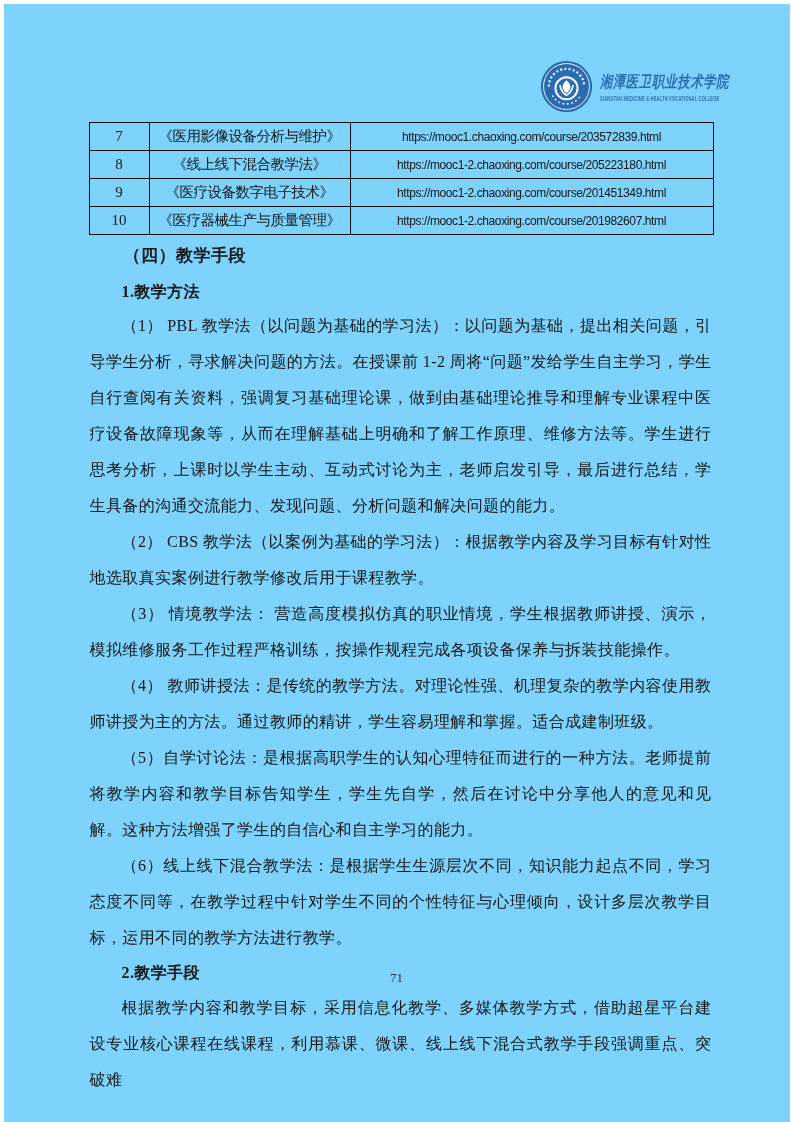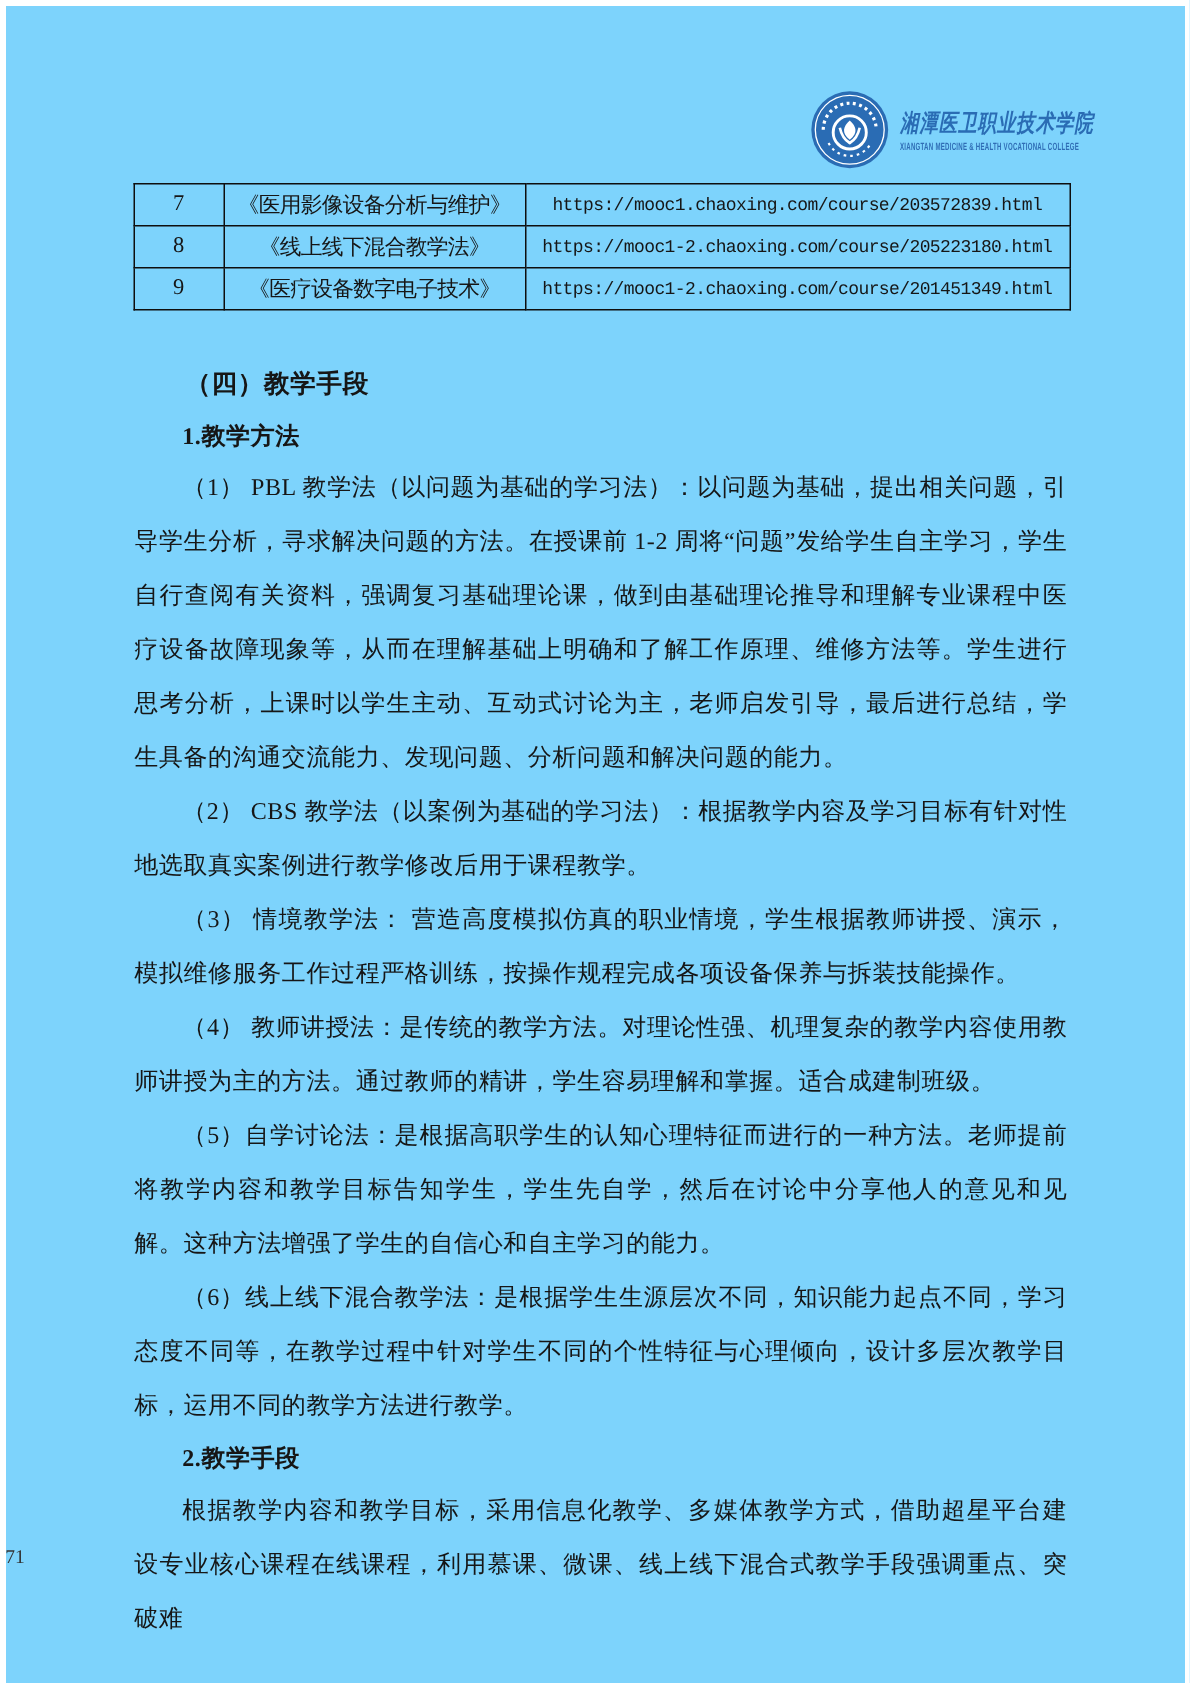--- a/index.html
+++ b/index.html
@@ -47,21 +47,21 @@
     table-layout:fixed;
   }
   .course-table td {
     border:1.4px solid #0e0e0e;
     height:28px;
     text-align:center; vertical-align:middle;
     overflow:hidden; white-space:nowrap;
   }
   .col-no    { width:60px;  font-size:15px; }
   .col-title { width:201px; font-size:14.5px; letter-spacing:-0.5px;font-family:Liberation Mono, monospace; }
-  .col-url   { font-family:Liberation Mono, monospace;
+  .col-url   { font-family:Liberation Sans, sans-serif;
                font-size:12px; letter-spacing:-0.4px; }
 
   
   .content {
     position:absolute; top:237px; left:86px;
     width:622px;
   }
   .section-heading {
     font-size:17px; font-weight:bold;
     text-indent:2em; line-height:30px;
@@ -74,22 +74,22 @@
   }
   p.body-par {
     font-size:16px; line-height:36px;
     text-align:justify; text-indent:2em;
     letter-spacing:0.4px;
     margin:0;
   }
 
   
   .footer {
-    position:absolute; top:1026px; left:0;
-    width:100%; 
+    position:absolute; top:966px; left:0;
+    width:100%; text-align:center;
     font-size:13px; color:#333;
   }
 </style>
 </head>
 <body>
 
 <div class="page">
 
   <div class="logo-block">
     <svg class="logo-emblem" viewBox="0 0 60 60" xmlns="http://www.w3.org/2000/svg">
@@ -117,20 +117,25 @@
       <tr>
         <td class="col-no">8</td>
         <td class="col-title">《线上线下混合教学法》</td>
         <td class="col-url">https://mooc1-2.chaoxing.com/course/205223180.html</td>
       </tr>
       <tr>
         <td class="col-no">9</td>
         <td class="col-title">《医疗设备数字电子技术》</td>
         <td class="col-url">https://mooc1-2.chaoxing.com/course/201451349.html</td>
       </tr>
+      <tr>
+        <td class="col-no">10</td>
+        <td class="col-title">《医疗器械生产与质量管理》</td>
+        <td class="col-url">https://mooc1-2.chaoxing.com/course/201982607.html</td>
+      </tr>
     </tbody>
   </table>
 
   <div class="content">
     <div class="section-heading">（四）教学手段</div>
 
     <div class="subhead">1.教学方法</div>
 
     <p class="body-par">（1） PBL 教学法（以问题为基础的学习法）：以问题为基础，提出相关问题，引导学生分析，寻求解决问题的方法。在授课前 1-2 周将“问题”发给学生自主学习，学生自行查阅有关资料，强调复习基础理论课，做到由基础理论推导和理解专业课程中医疗设备故障现象等，从而在理解基础上明确和了解工作原理、维修方法等。学生进行思考分析，上课时以学生主动、互动式讨论为主，老师启发引导，最后进行总结，学生具备的沟通交流能力、发现问题、分析问题和解决问题的能力。</p>
     <p class="body-par">（2） CBS 教学法（以案例为基础的学习法）：根据教学内容及学习目标有针对性地选取真实案例进行教学修改后用于课程教学。</p>

